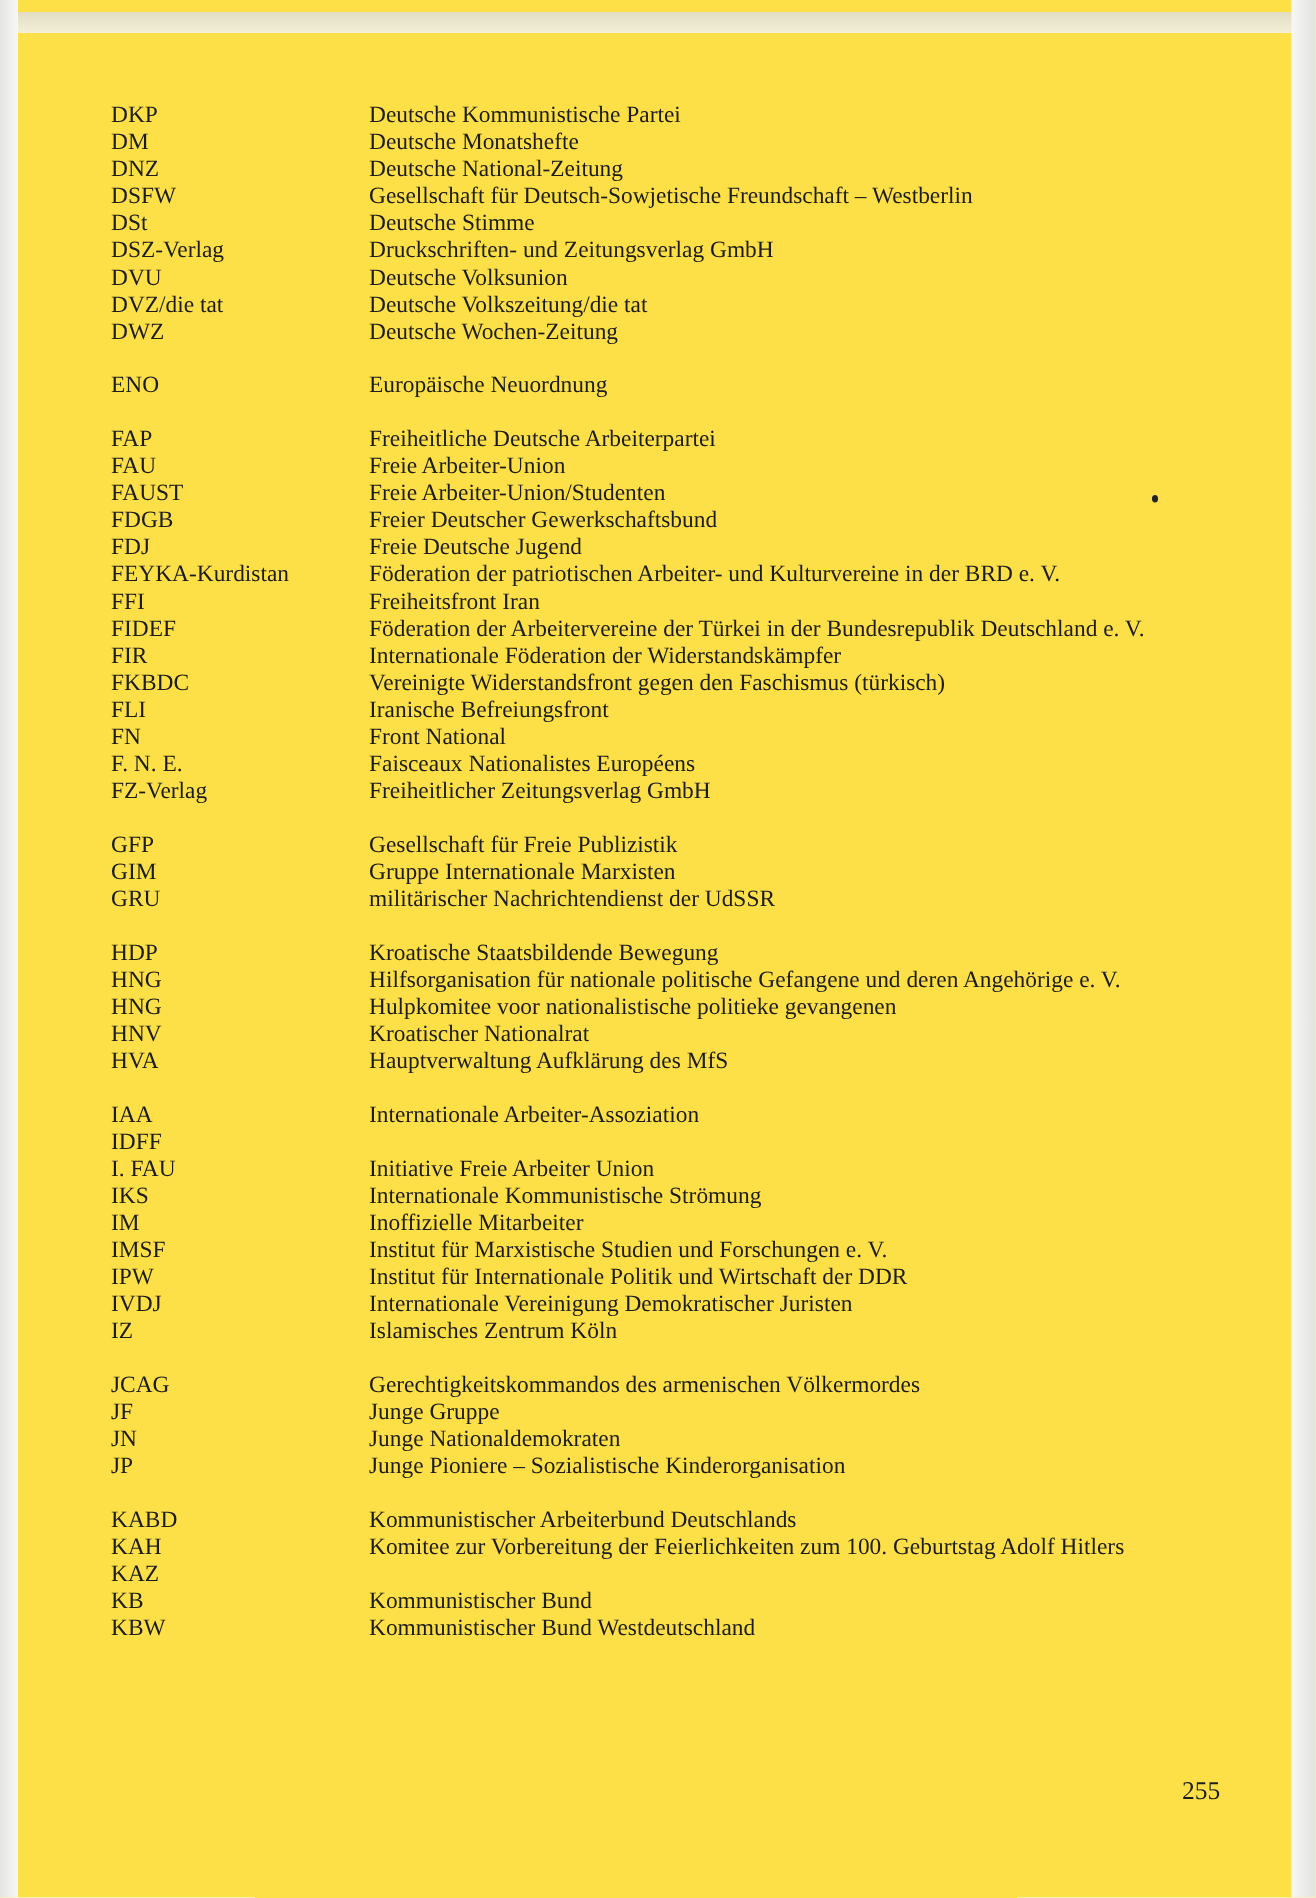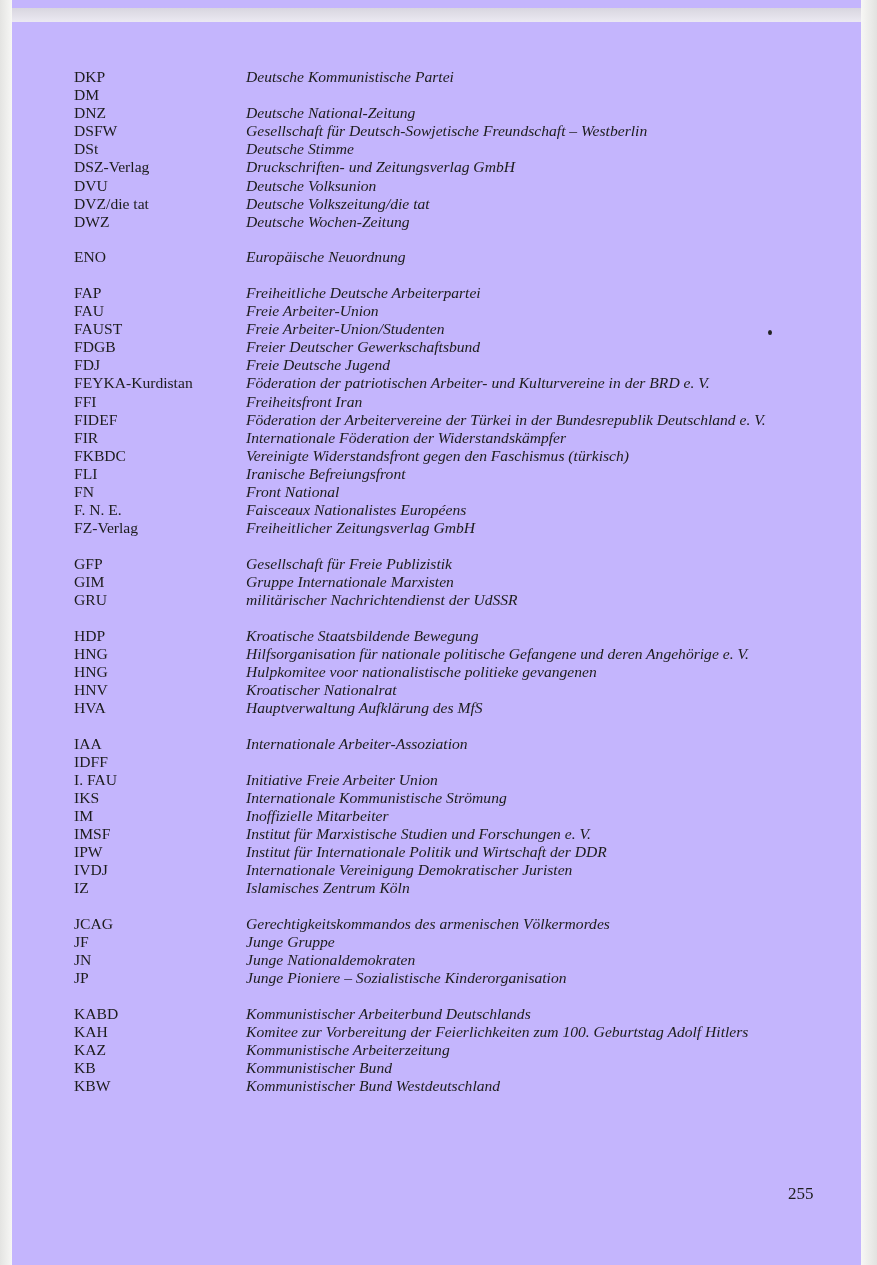--- a/index.html
+++ b/index.html
@@ -13,21 +13,21 @@
       position: relative;
       overflow: hidden;
       font-family: "Liberation Serif", "DejaVu Serif", serif;
       color: #1c1c1c;
     }
     .page {
       position: absolute;
       left: 0; top: 0;
       width: 877px;
       height: 1265px;
-      background: #c4b5fd;
+      background: #fde047;
     }
     .top-edge {
       position: absolute;
       left: 10px; top: 8px;
       width: 858px; height: 14px;
       background: linear-gradient(#dcdcda, #f2f2f0);
       opacity: 0.85;
     }
     .left-edge {
       position: absolute;
@@ -56,21 +56,20 @@
       line-height: 18.1px;
       font-size: 15.6px;
       white-space: nowrap;
     }
     .abbr {
       width: 172px;
       flex: 0 0 172px;
     }
     .desc {
       flex: 1 1 auto;
-      font-style: italic;
     }
     .page-number {
       position: absolute;
       left: 788px;
       top: 1184px;
       font-size: 17px;
       color: #1c1c1c;
       text-align: center;
     }
     .speck {
@@ -90,20 +89,21 @@
   <div class="speck" style="left:768px; top:330px;"></div>
 
   <div class="list" id="abbr-list">
       <div class="group">
         <div class="entry">
           <span class="abbr">DKP</span>
           <span class="desc">Deutsche Kommunistische Partei</span>
         </div>
         <div class="entry">
           <span class="abbr">DM</span>
+          <span class="desc">Deutsche Monatshefte</span>
         </div>
         <div class="entry">
           <span class="abbr">DNZ</span>
           <span class="desc">Deutsche National-Zeitung</span>
         </div>
         <div class="entry">
           <span class="abbr">DSFW</span>
           <span class="desc">Gesellschaft für Deutsch-Sowjetische Freundschaft – Westberlin</span>
         </div>
         <div class="entry">
@@ -286,21 +286,20 @@
         <div class="entry">
           <span class="abbr">KABD</span>
           <span class="desc">Kommunistischer Arbeiterbund Deutschlands</span>
         </div>
         <div class="entry">
           <span class="abbr">KAH</span>
           <span class="desc">Komitee zur Vorbereitung der Feierlichkeiten zum 100. Geburtstag Adolf Hitlers</span>
         </div>
         <div class="entry">
           <span class="abbr">KAZ</span>
-          <span class="desc">Kommunistische Arbeiterzeitung</span>
         </div>
         <div class="entry">
           <span class="abbr">KB</span>
           <span class="desc">Kommunistischer Bund</span>
         </div>
         <div class="entry">
           <span class="abbr">KBW</span>
           <span class="desc">Kommunistischer Bund Westdeutschland</span>
         </div>
       </div>

